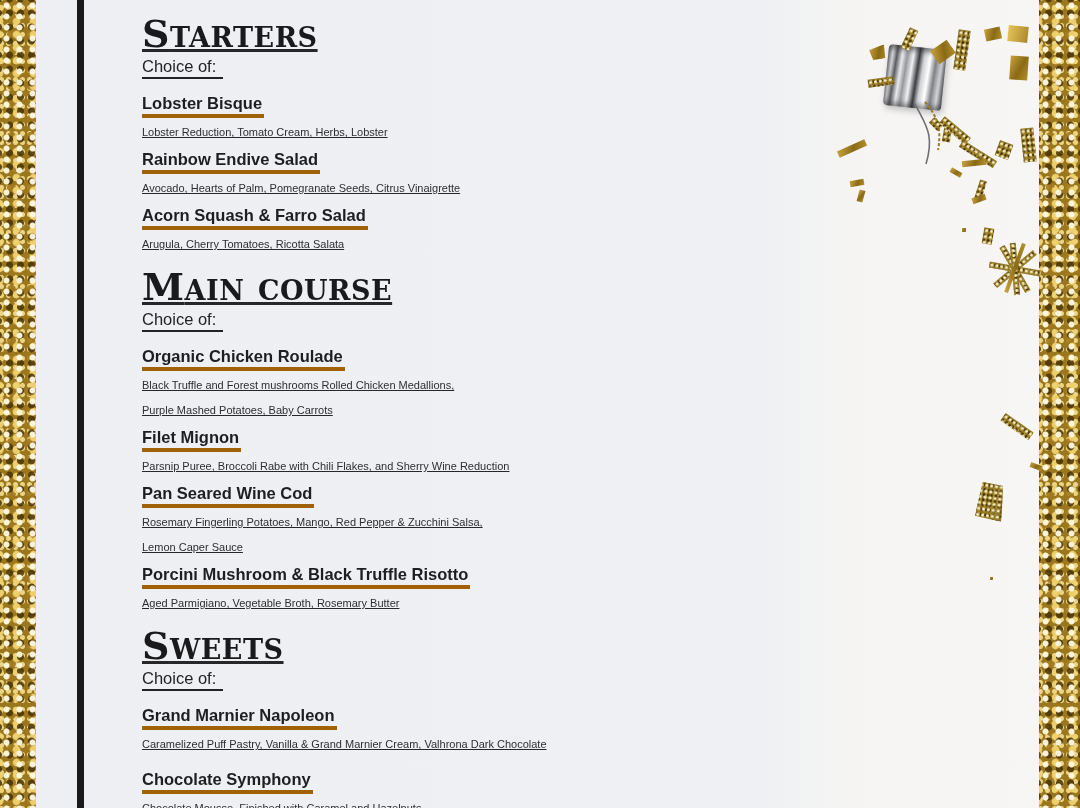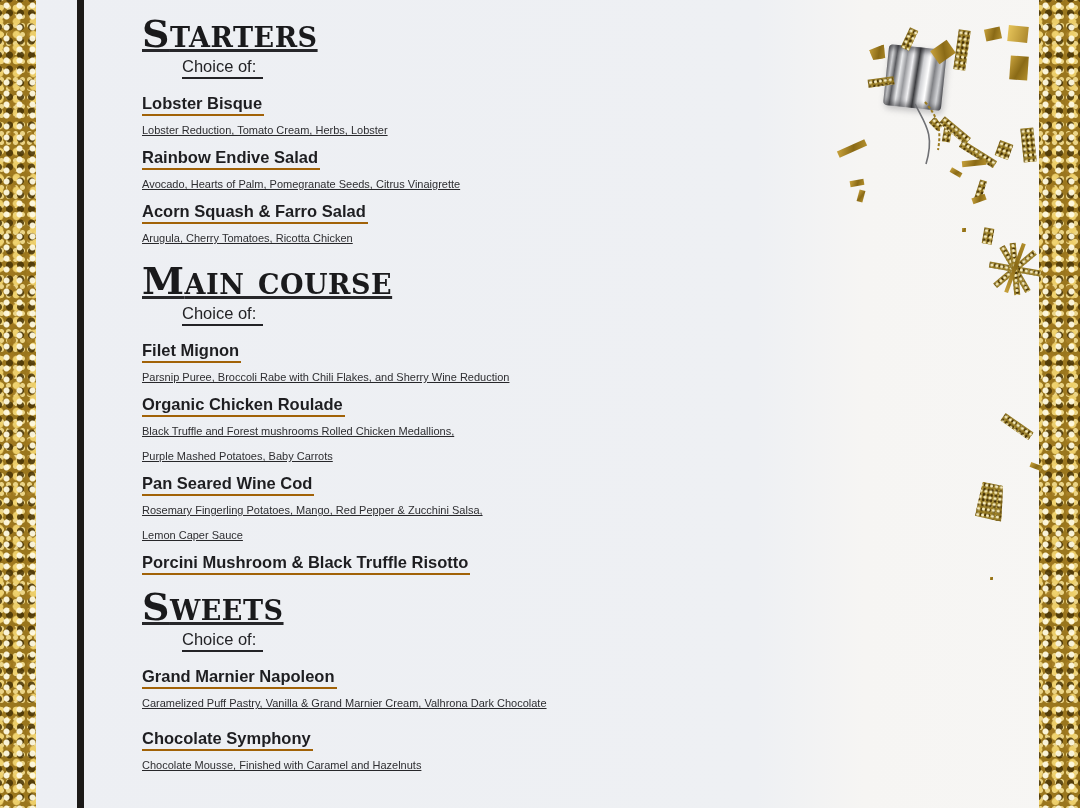--- a/index.html
+++ b/index.html
@@ -29,30 +29,30 @@
   
   .content{position:absolute;left:142px;top:14px;width:700px;}
   .section-title{
     font-family:"DejaVu Serif",serif;font-variant:small-caps;font-weight:600;
     font-size:38px;line-height:40px;letter-spacing:.5px;color:#1a1a1c;margin:0;
     text-transform:lowercase;
   }
   .section-title::first-letter{text-transform:uppercase;}
   .choice{
     display:inline-block;font-size:16.5px;line-height:21px;margin-top:2px;
-    border-bottom:2px solid #232326;padding-right:7px;color:#232326;margin-left:40px;
+    border-bottom:2px solid #232326;padding-right:7px;color:#232326;
   }
   section{margin:0;text-decoration:underline;}
   section + section{margin-top:10px;}
   .items{margin-top:14px;}
   .item + .item{margin-top:4px;}
   .item.gap-lg{margin-top:12px;}
   .item-name{
     display:inline-block;font-weight:bold;font-size:16.5px;line-height:21px;
-    color:#1e1e21;border-bottom:2px solid #a16207;padding-right:2px;margin-bottom:2px;
+    color:#1e1e21;border-bottom:4px solid #a16207;padding-right:2px;margin-bottom:2px;
   }
   .item-desc{font-size:11px;line-height:25px;color:#2e2e31;}
   .choice-wrap{line-height:25px;}
   
   .confetti{position:absolute;pointer-events:none;}
   .flatgold{background:linear-gradient(115deg,#c8a23c,#8a6a16 55%,#b38f2c);}
   .brightgold{background:linear-gradient(100deg,#e6c45a,#ab872c);}
   .sequin{
     background-color:#8f7420;
     background-image:
@@ -89,45 +89,46 @@
       <div class="item">
         <div><span class="item-name">Lobster Bisque</span></div>
         <div class="item-desc">Lobster Reduction, Tomato Cream, Herbs, Lobster</div>
       </div>
       <div class="item">
         <div><span class="item-name">Rainbow Endive Salad</span></div>
         <div class="item-desc">Avocado, Hearts of Palm, Pomegranate Seeds, Citrus Vinaigrette</div>
       </div>
       <div class="item">
         <div><span class="item-name">Acorn Squash &amp; Farro Salad</span></div>
-        <div class="item-desc">Arugula, Cherry Tomatoes, Ricotta Chicken</div>
+        <div class="item-desc">Arugula, Cherry Tomatoes, Ricotta Salata</div>
       </div>
     </div>
   </section>
 
   <section>
     <h2 class="section-title">Main Course</h2>
     <div class="choice-wrap"><span class="choice">Choice of:</span></div>
     <div class="items">
       <div class="item">
-        <div><span class="item-name">Filet Mignon</span></div>
-        <div class="item-desc">Parsnip Puree, Broccoli Rabe with Chili Flakes, and Sherry Wine Reduction</div>
-      </div>
-      <div class="item">
         <div><span class="item-name">Organic Chicken Roulade</span></div>
         <div class="item-desc">Black Truffle and Forest mushrooms Rolled Chicken Medallions,</div>
         <div class="item-desc">Purple Mashed Potatoes, Baby Carrots</div>
+      </div>
+      <div class="item">
+        <div><span class="item-name">Filet Mignon</span></div>
+        <div class="item-desc">Parsnip Puree, Broccoli Rabe with Chili Flakes, and Sherry Wine Reduction</div>
       </div>
       <div class="item">
         <div><span class="item-name">Pan Seared Wine Cod</span></div>
         <div class="item-desc">Rosemary Fingerling Potatoes, Mango, Red Pepper &amp; Zucchini Salsa,</div>
         <div class="item-desc">Lemon Caper Sauce</div>
       </div>
       <div class="item">
         <div><span class="item-name">Porcini Mushroom &amp; Black Truffle Risotto</span></div>
+        <div class="item-desc">Aged Parmigiano, Vegetable Broth, Rosemary Butter</div>
       </div>
     </div>
   </section>
 
   <section>
     <h2 class="section-title">Sweets</h2>
     <div class="choice-wrap"><span class="choice">Choice of:</span></div>
     <div class="items">
       <div class="item">
         <div><span class="item-name">Grand Marnier Napoleon</span></div>

